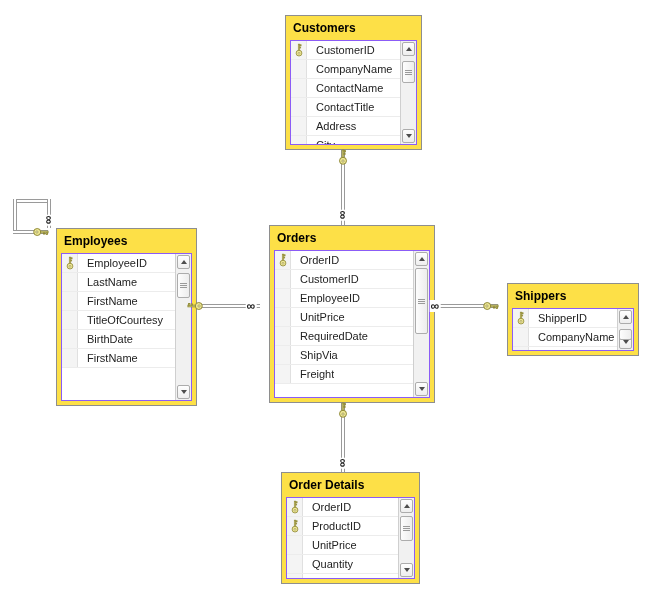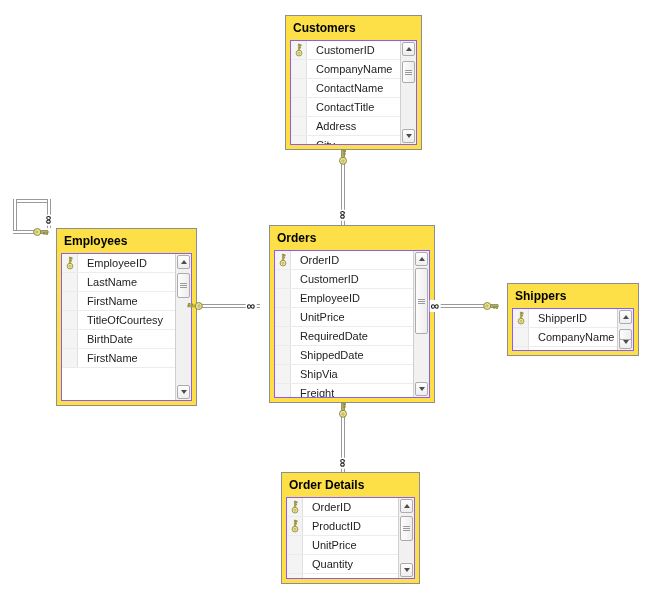--- a/index.html
+++ b/index.html
@@ -215,24 +215,20 @@
         <div class="row">
           <div class="sel"></div>
           <div class="cname">UnitPrice</div>
         </div>
         <div class="row">
           <div class="sel"></div>
           <div class="cname">RequiredDate</div>
         </div>
         <div class="row">
           <div class="sel"></div>
-          <div class="cname">ShippedDate</div>
-        </div>
-        <div class="row">
-          <div class="sel"></div>
           <div class="cname">ShipVia</div>
         </div>
         <div class="row">
           <div class="sel"></div>
           <div class="cname">Freight</div>
         </div>
       </div>
       <div class="sb">
         <div class="sb-btn">
             <i class="tri-up"></i>

